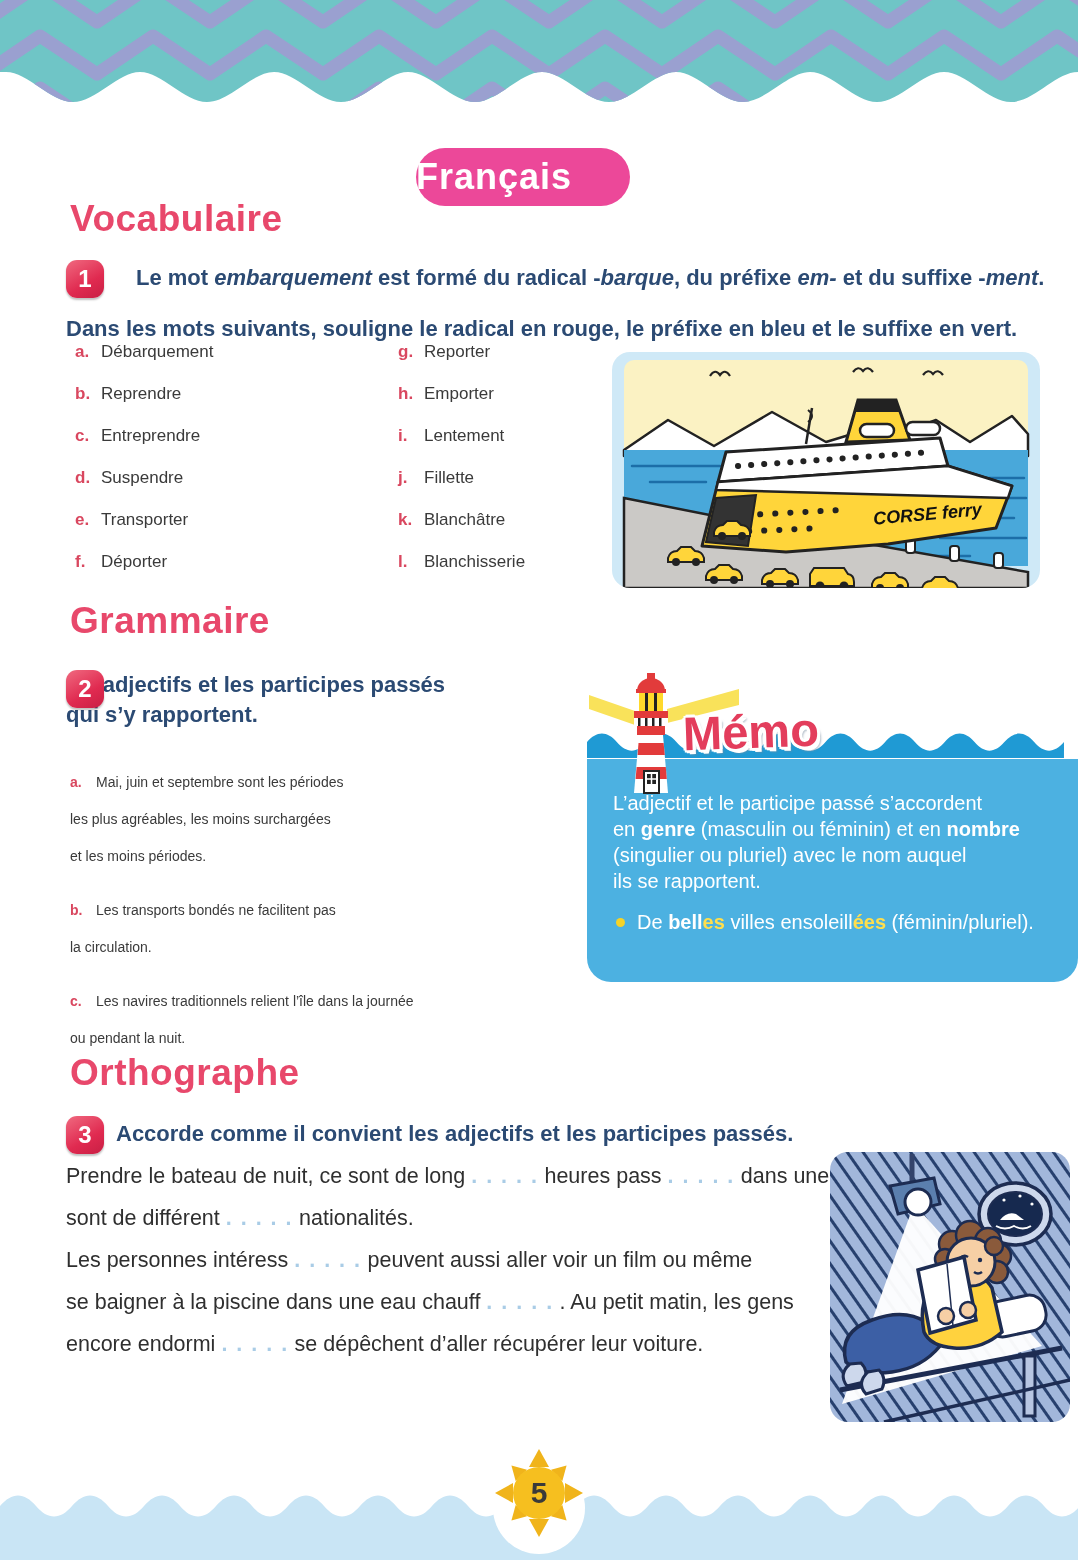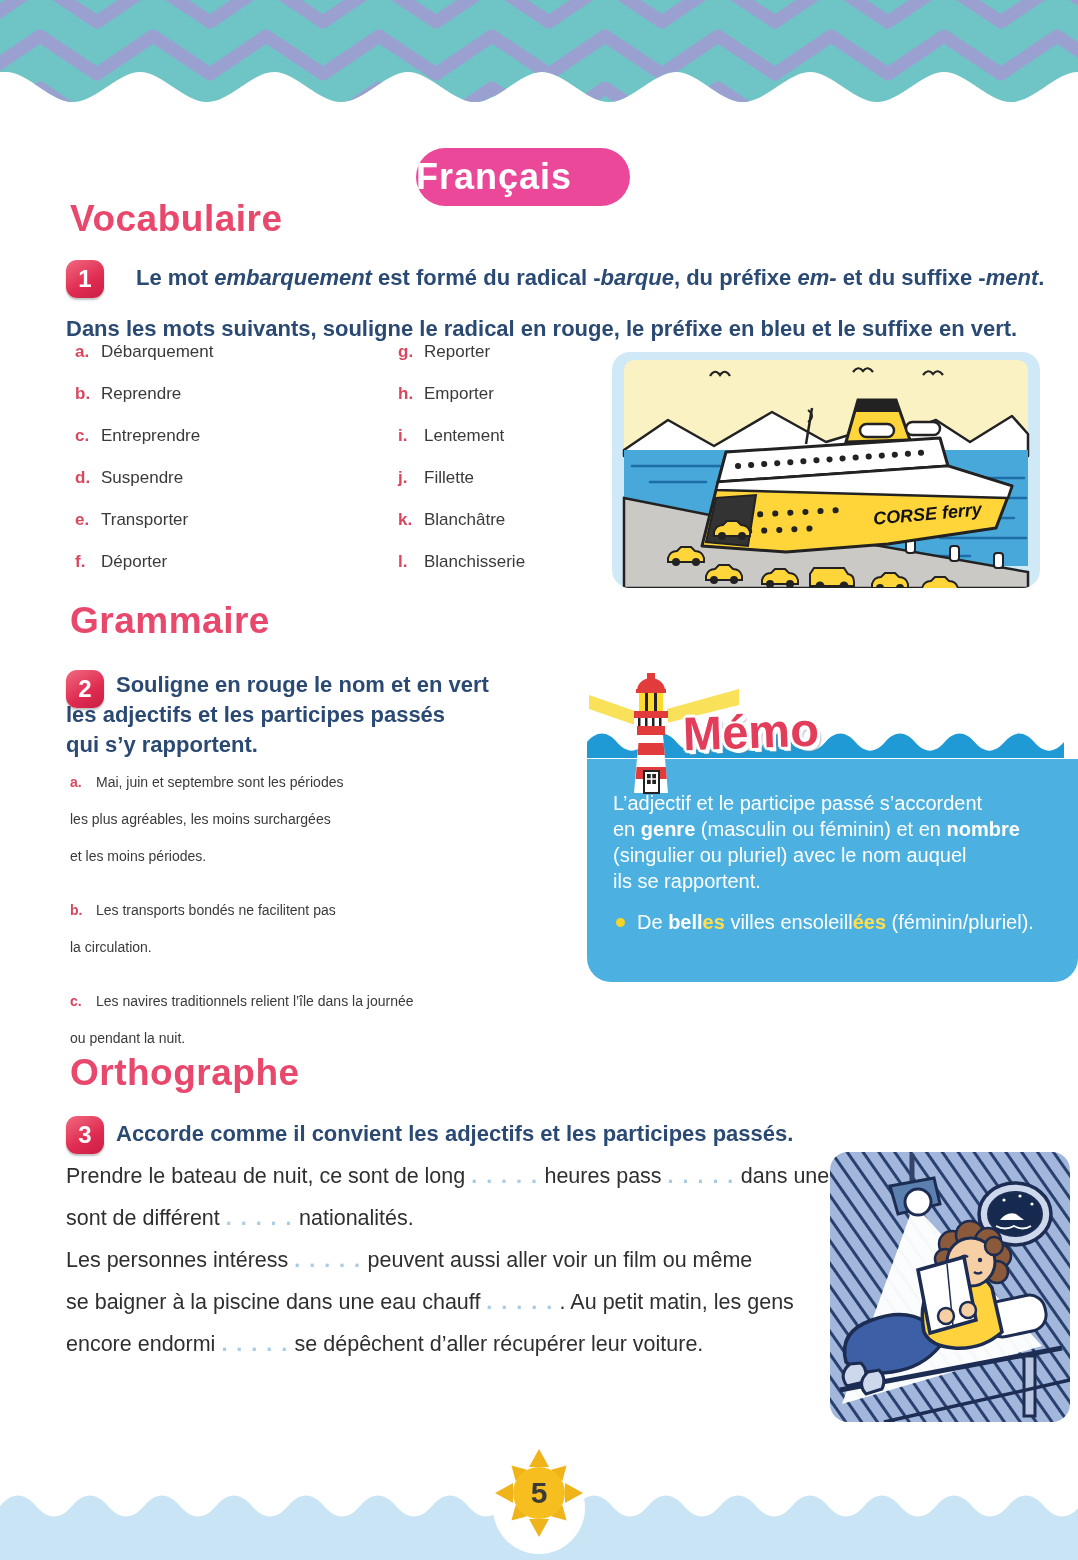--- a/index.html
+++ b/index.html
@@ -227,21 +227,20 @@
         </g>
     </g>
   </g>
 </svg>
 
 <h2 class="section-title" style="top:600px;">Grammaire</h2>
 
 <div class="exercise" style="left:66px;top:670px;width:480px;">
   <span class="badge-num">2</span>
   <p class="instr">
-    <span class="iline first" style="display:block;line-height:30px;">Souligne en rouge le nom et en vert</span>
     <span class="iline" style="display:block;line-height:30px;">les adjectifs et les participes passés</span>
     <span class="iline" style="display:block;line-height:30px;">qui s’y rapportent.</span>
   </p>
 </div>
 
 <div class="gitems">
   <div class="gitem">
     <div class="gline"><span class="letter">a.</span><span>Mai, juin et septembre sont les périodes</span></div>
     <div class="gline">les plus agréables, les moins surchargées</div>
     <div class="gline">et les moins périodes.</div>

